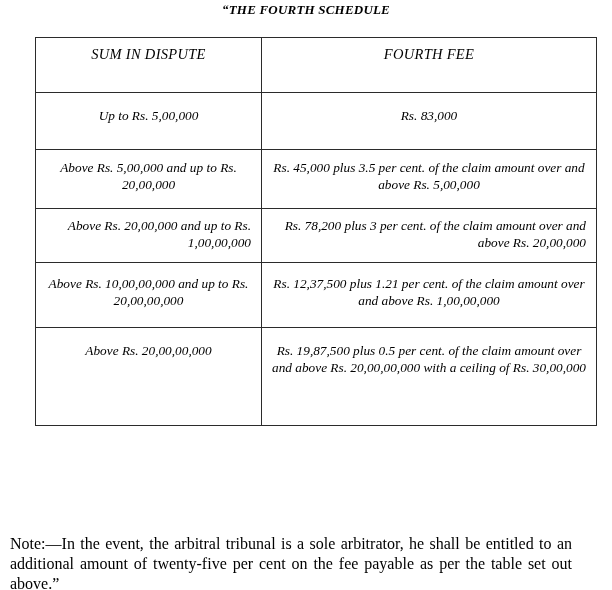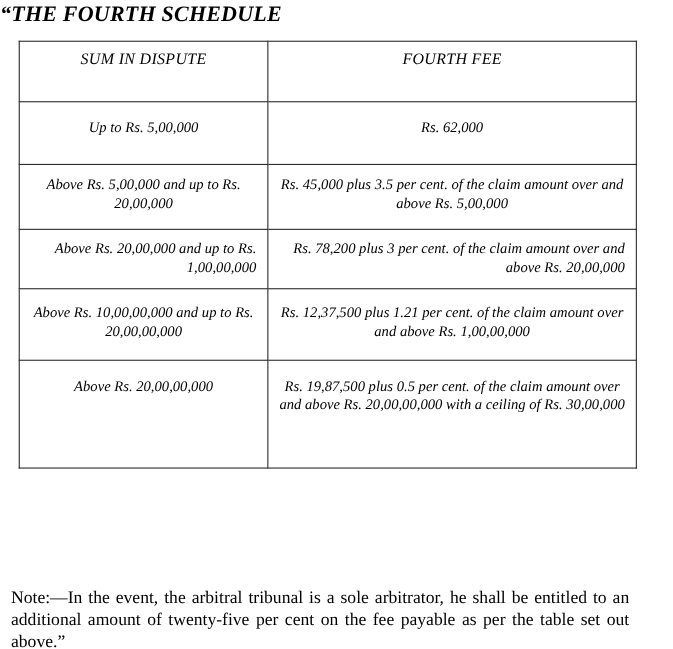--- a/index.html
+++ b/index.html
@@ -40,31 +40,32 @@
   }
   .watermark-left  { left: 2px;   top: 19px; }
   .watermark-mid   { left: 256px; top: 19px; }
 
   
   .doc-title {
     position: absolute;
     left: 0;
     top: 2px;
     width: 612px;
+    text-align: center;
     font-style: italic;
     font-weight: bold;
-    font-size: 20px;
+    font-size: 13px;
     letter-spacing: 0.2px;
     white-space: nowrap;
   }
 
   
   .fee-table {
     position: absolute;
-    left: 17px;
+    left: 35px;
     top: 37px;
     width: 561px;
     border-collapse: collapse;
     table-layout: fixed;
   }
   .fee-table td, .fee-table th {
     border: 1px solid #2b2b2b;
     padding: 0;
     vertical-align: top;
     text-align: center;
@@ -137,21 +138,21 @@
         <td class="head-cell">
           <div class="cell-inner">FOURTH FEE</div>
         </td>
       </tr>
 
       <tr class="r-1">
         <td>
           <div class="cell-inner">Up to Rs.  5,00,000</div>
         </td>
         <td>
-          <div class="cell-inner">Rs.  62,000</div>
+          <div class="cell-inner">Rs.  83,000</div>
         </td>
       </tr>
 
       <tr class="r-2">
         <td>
           <div class="cell-inner">Above Rs. 5,00,000 and up to Rs. 20,00,000</div>
         </td>
         <td>
           <div class="cell-inner">Rs. 45,000 plus 3.5 per cent. of the claim amount over and above Rs. 5,00,000</div>
         </td>

